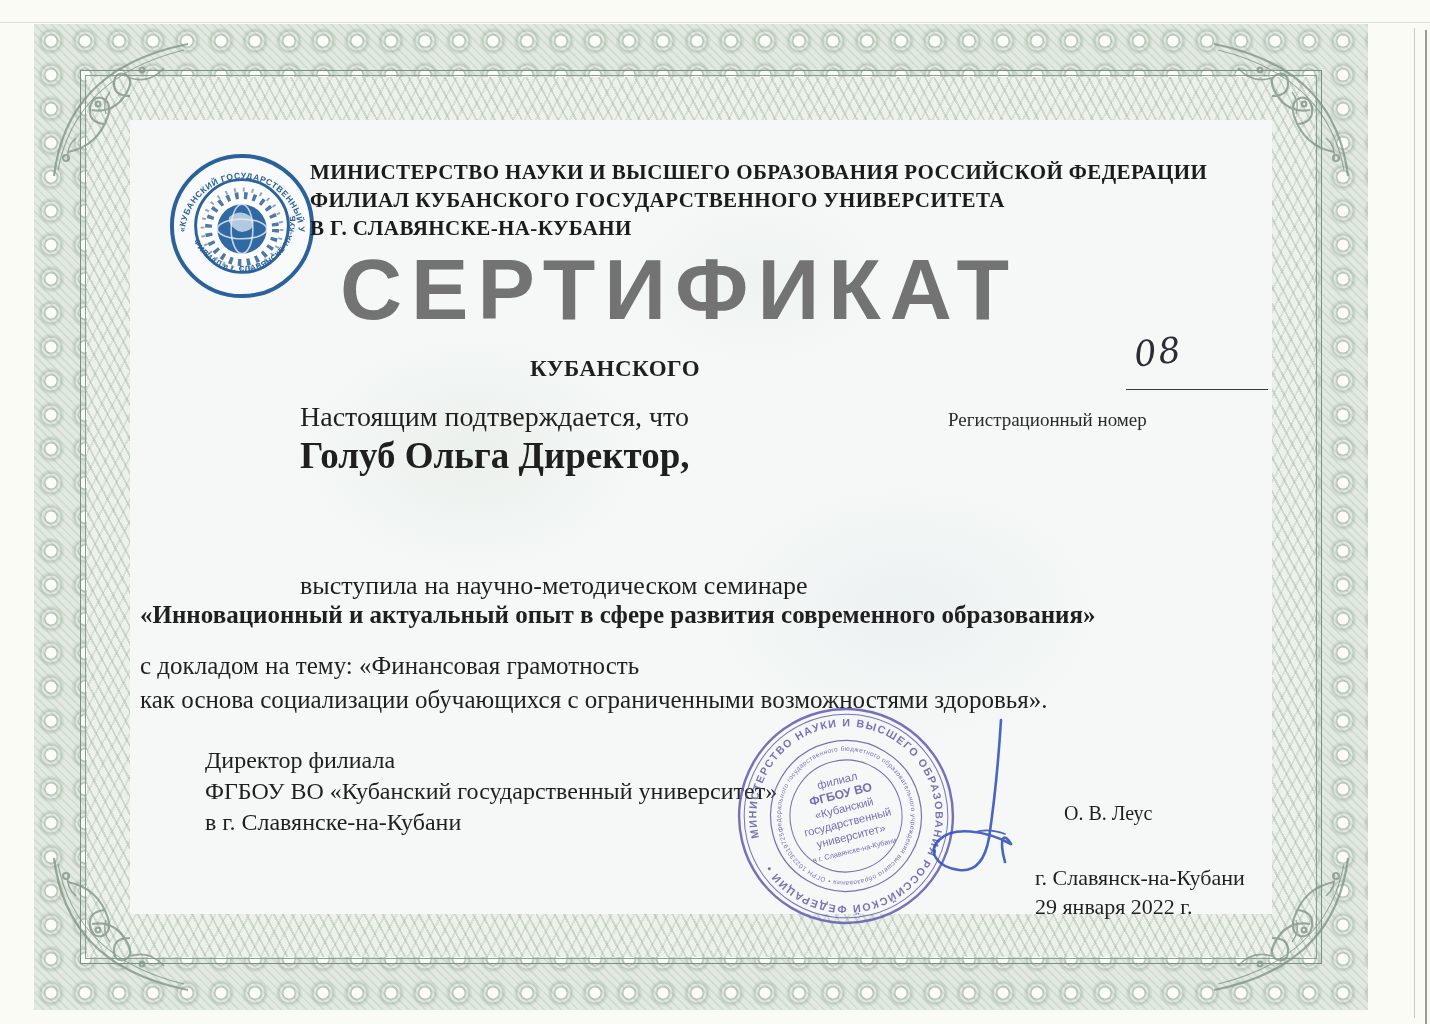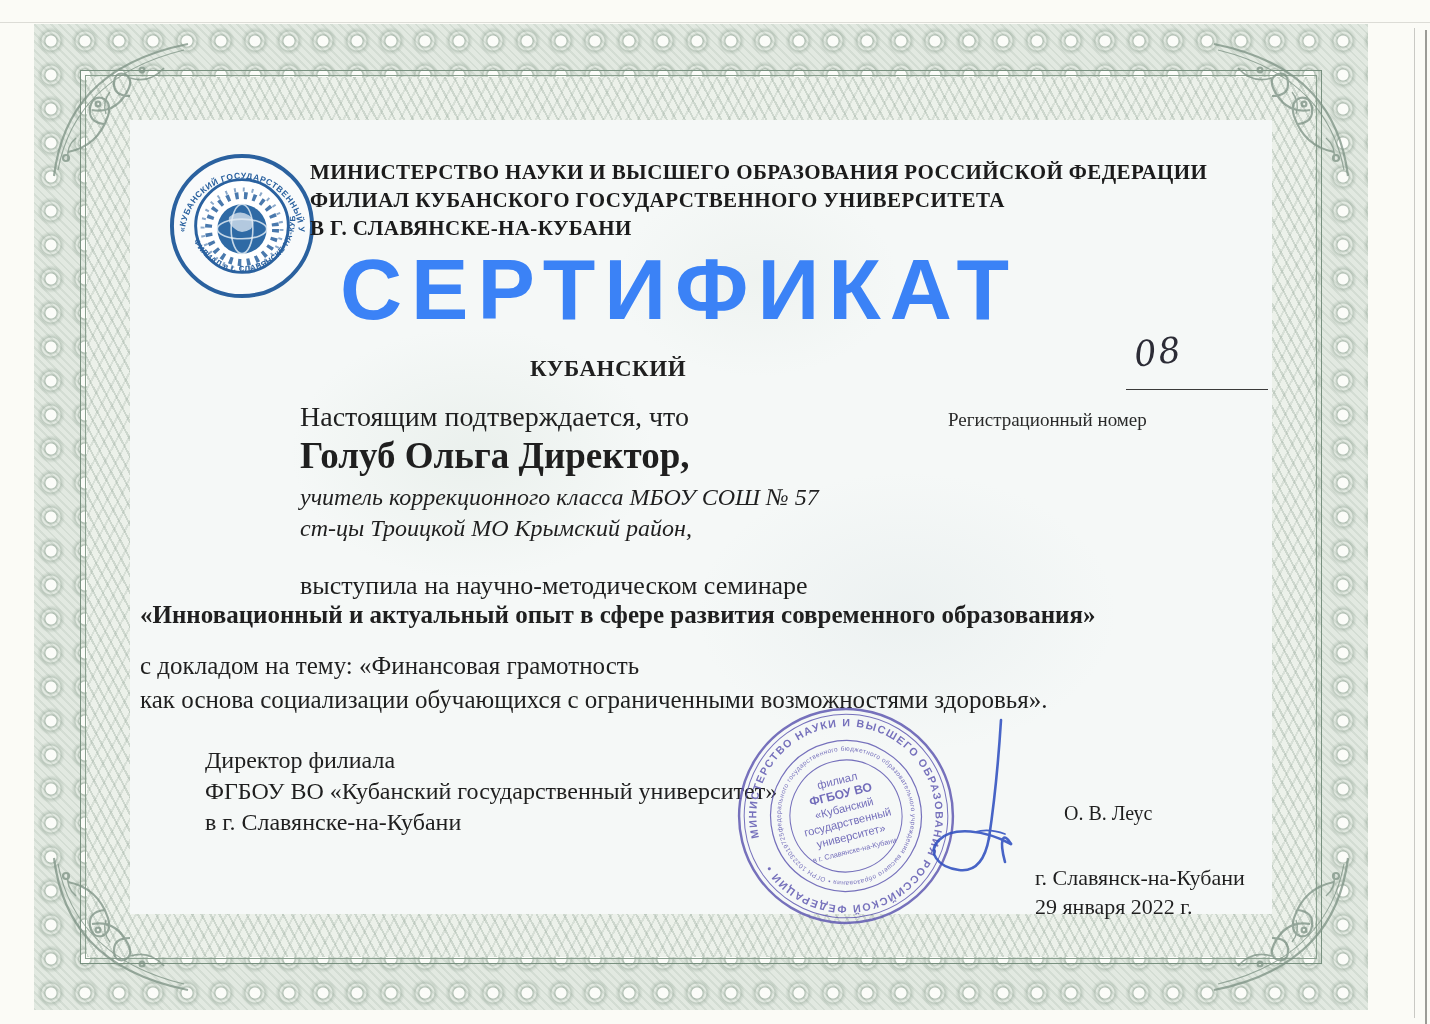--- a/index.html
+++ b/index.html
@@ -57,21 +57,21 @@
   .abs{position:absolute;}
   .ctr{}
   .ministry{
     left:310px;top:158px;width:920px;
     font-weight:bold;font-size:21px;line-height:28px;letter-spacing:.4px;color:#1b1b1b;
   }
   .big-title{
     left:340px;top:244px;width:810px;
     font-family:"Liberation Sans","DejaVu Sans",sans-serif;
     font-weight:700;font-size:86px;line-height:90px;letter-spacing:9px;
-    color:#3b82f6;
+    color:#737373;
   }
   .participant{left:530px;top:356px;width:280px;font-weight:bold;font-size:23px;letter-spacing:.5px;}
   .reg-label{left:948px;top:361px;font-size:19px;color:#2a2a2a;margin-top:48px;}
   .reg-line{left:1126px;top:388px;width:142px;height:1px;border-bottom:1.5px solid #3a3a3a;}
   .reg-number{
     left:1134px;top:332px;font-size:35px;font-style:italic;color:#2c2c36;
     transform:rotate(-7deg);letter-spacing:2px;
     font-family:"DejaVu Serif","Liberation Serif",serif;
   }
   .confirm{left:300px;top:401px;width:810px;font-size:28px;}
@@ -158,31 +158,27 @@
   </svg>
 
   <div class="abs ministry ctr">
     <div>МИНИСТЕРСТВО НАУКИ И ВЫСШЕГО ОБРАЗОВАНИЯ РОССИЙСКОЙ ФЕДЕРАЦИИ</div>
     <div>ФИЛИАЛ КУБАНСКОГО ГОСУДАРСТВЕННОГО УНИВЕРСИТЕТА</div>
     <div>В Г. СЛАВЯНСКЕ-НА-КУБАНИ</div>
   </div>
 
   <div class="abs big-title ctr">СЕРТИФИКАТ</div>
 
-  <div class="abs participant ctr">КУБАНСКИЙ</div>
+  <div class="abs participant ctr">КУБАНСКОГО</div>
   <div class="abs reg-label">Регистрационный номер</div>
   <div class="abs reg-line"></div>
   <div class="abs reg-number">08</div>
 
   <div class="abs confirm ctr">Настоящим подтверждается, что</div>
   <div class="abs person-name ctr">Голуб Ольга Директор,</div>
-  <div class="abs person-pos ctr">
-    <div>учитель коррекционного класса МБОУ СОШ № 57</div>
-    <div>ст-цы Троицкой МО Крымский район,</div>
-  </div>
   <div class="abs action ctr">выступила на научно-методическом семинаре</div>
   <div class="abs seminar ctr">«Инновационный и актуальный опыт в сфере развития современного образования»</div>
   <div class="abs report ctr">
     <div>с докладом на тему: «Финансовая грамотность</div>
     <div>как основа социализации обучающихся с ограниченными возможностями здоровья».</div>
   </div>
 
   <div class="abs director">
     <div>Директор филиала</div>
     <div>ФГБОУ ВО «Кубанский государственный университет»</div>

